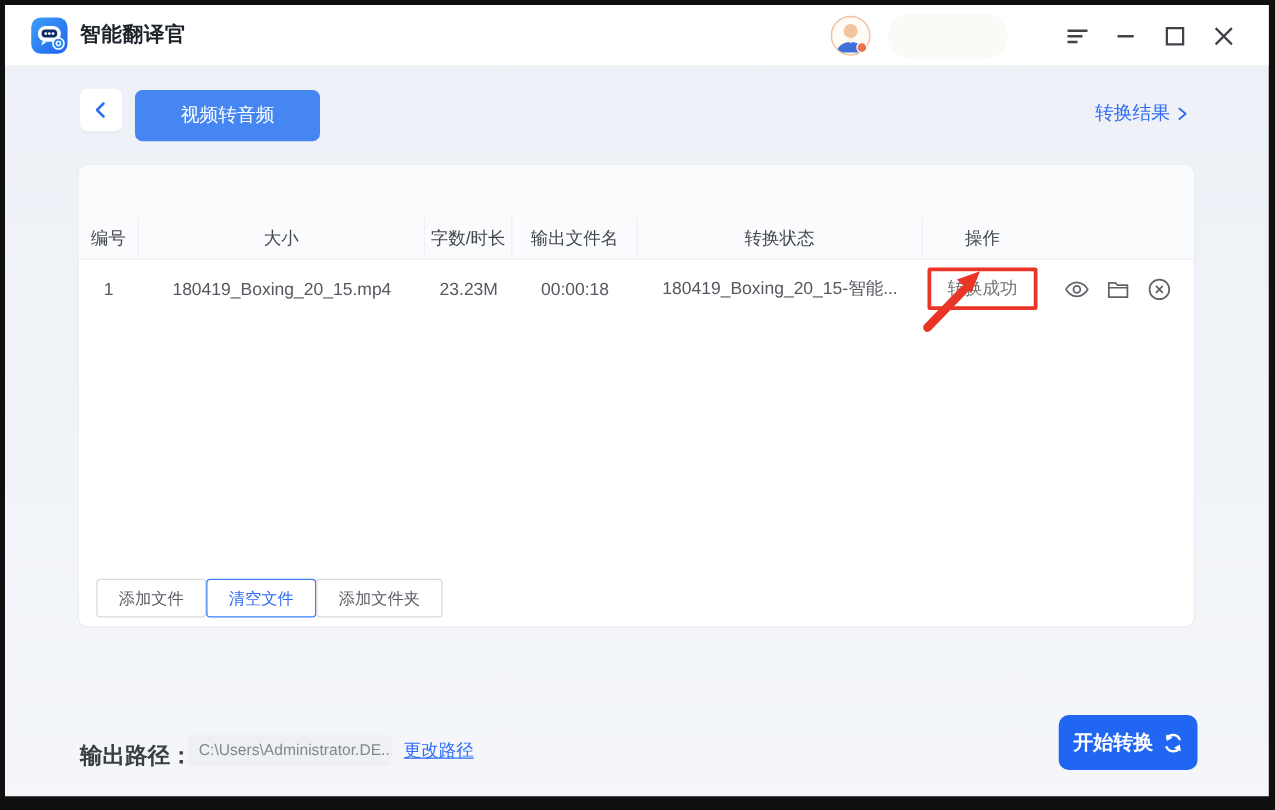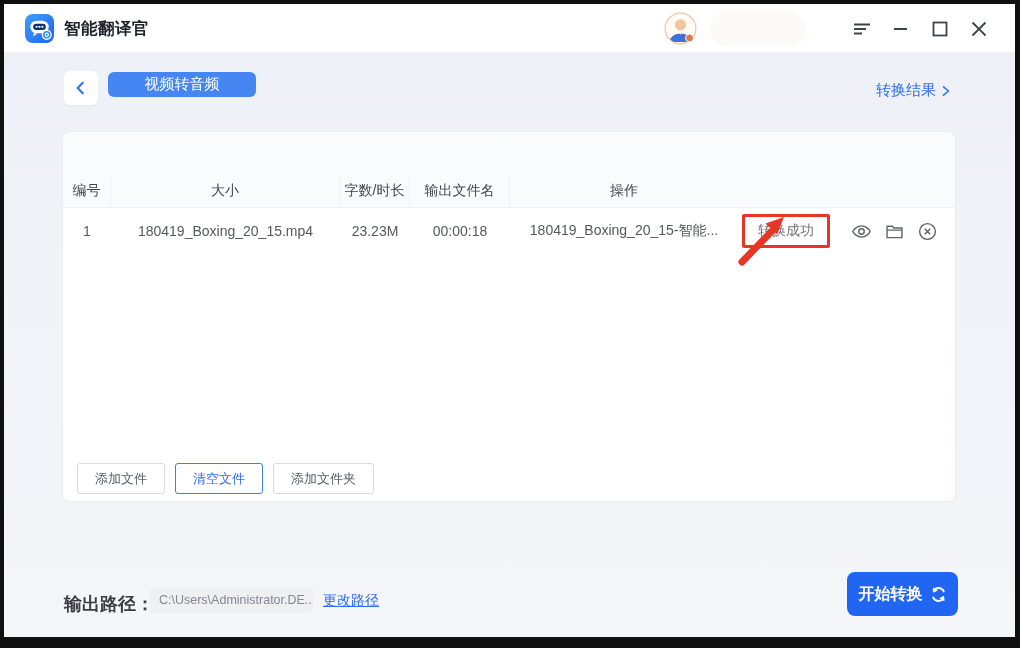--- a/index.html
+++ b/index.html
@@ -18,42 +18,42 @@
   .redaction-blob { position:absolute; left:706px; top:7px; width:96px; height:36px;
                     background:#fbf9f6; border-radius:18px; opacity:.85; }
   .win-controls { position:absolute; right:26px; top:0; height:49px; display:flex;
                   align-items:center; gap:19px; }
   .win-btn { width:20px; height:20px; display:flex; align-items:center; justify-content:center; cursor:pointer; }
 
   
   .back-btn { position:absolute; left:60px; top:67px; width:34px; height:34px; background:#fff;
               border-radius:6px; display:flex; align-items:center; justify-content:center;
               box-shadow:0 1px 2px rgba(60,80,120,.06); cursor:pointer; }
-  .tab-btn { position:absolute; left:104px; top:68px; width:148px; height:25px; background:#4586f3;
+  .tab-btn { position:absolute; left:104px; top:68px; width:148px; height:41px; background:#4586f3;
              border:none; border-radius:6px; color:#fff; font-size:15px; cursor:pointer;
              font-family:inherit; }
   .results-link { position:absolute; right:64px; top:77px; display:flex; align-items:center; gap:5px;
                   color:#2e6bf6; font-size:15px; cursor:pointer; }
 
   
   .card { position:absolute; left:58px; top:127px; width:894px; height:371px; background:#fff;
           border:1px solid #e9ecf1; border-radius:8px; overflow:hidden; }
   .grid-row { display:grid; grid-template-columns:48px 229px 70px 100px 228px 96px 1fr; }
   .thead { background:#fafbfc; border-bottom:1px solid #eef0f3; }
   .thead .cell { height:33px; line-height:33px; text-align:center; font-size:14px; color:#43464d;
                  border-right:1px solid #eef0f3;margin-top:42px; }
   .thead .cell:last-child { border-right:none; }
   .trow .cell { height:46px; display:flex; align-items:center; justify-content:center;
                 font-size:14px; color:#55585f; }
   .status-box { display:inline-block; border:3px solid #e93526; border-radius:2px;
                 padding:5px 13px; font-size:14px; color:#737373; background:#fff; }
   .ops { display:flex; gap:12px; align-items:center; }
   .op-icon { width:21px; height:21px; cursor:pointer; }
 
-  .actions { position:absolute; left:14px; top:331px; display:flex; gap:10px; }
+  .actions { position:absolute; left:14px; top:331px; display:flex; }
   .btn { height:31px; padding:0 17px; font-size:13px; background:#fff; border-radius:3px;
          cursor:pointer; font-family:inherit; }
   .btn-gray { border:1px solid #d9dbe0; color:#585c63; }
   .btn-blue { border:1px solid #3d7ef7; color:#2e6bf6; }
 
   
   .annotation-arrow { position:absolute; left:722px; top:201px; width:72px; height:70px;
                       pointer-events:none; }
 
   
@@ -146,20 +146,21 @@
         <polyline points="3,2 9,7 3,12" fill="none" stroke="#2e6bf6" stroke-width="1.8" stroke-linecap="round" stroke-linejoin="round"></polyline>
       </svg>
     </div>
 
     <div class="card">
       <div class="grid-row thead">
         <div class="cell">编号</div>
         <div class="cell">大小</div>
         <div class="cell">字数/时长</div>
         <div class="cell">输出文件名</div>
+        <div class="cell">转换状态</div>
         <div class="cell">操作</div>
       </div>
 
       <div class="grid-row trow">
         <div class="cell">1</div>
         <div class="cell">180419_Boxing_20_15.mp4</div>
         <div class="cell">23.23M</div>
         <div class="cell">00:00:18</div>
         <div class="cell">180419_Boxing_20_15-智能...</div>
         <div class="cell">

